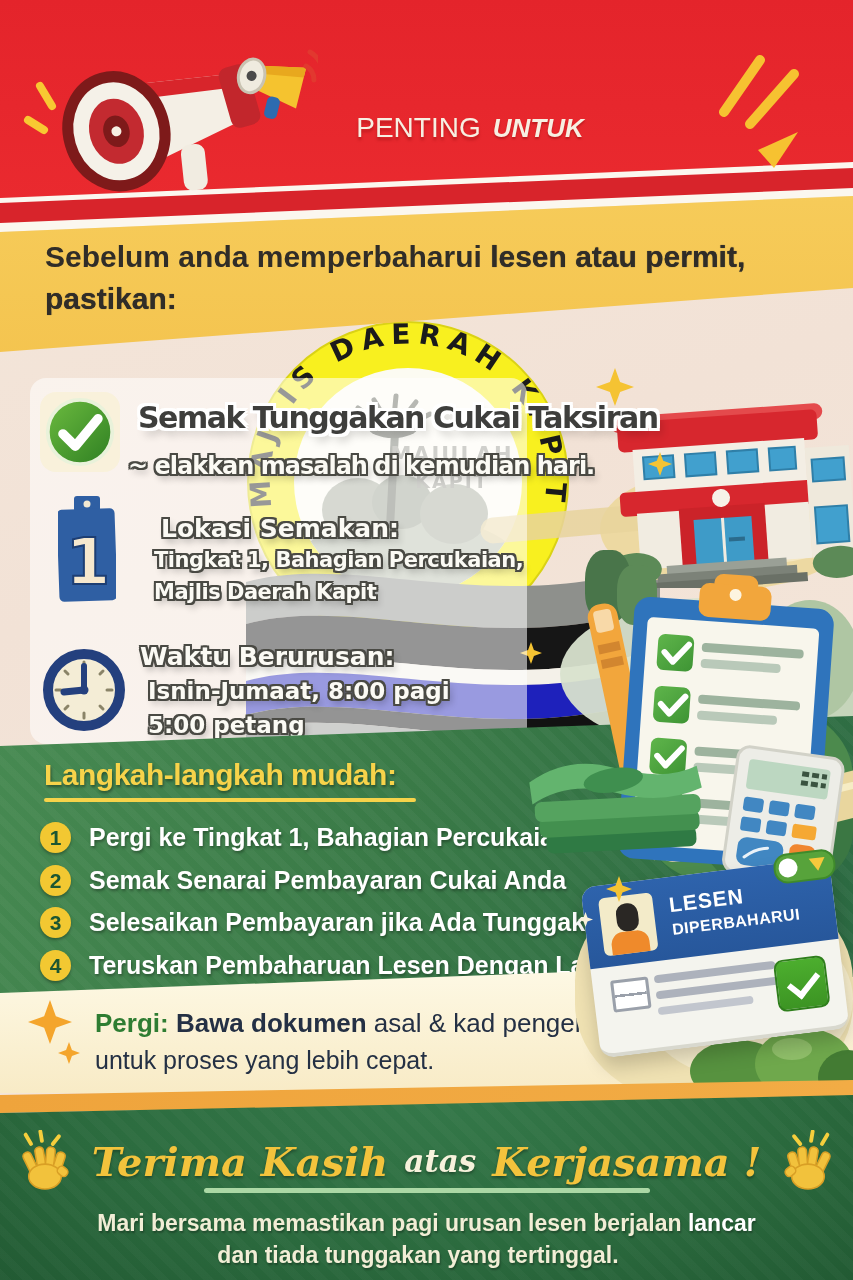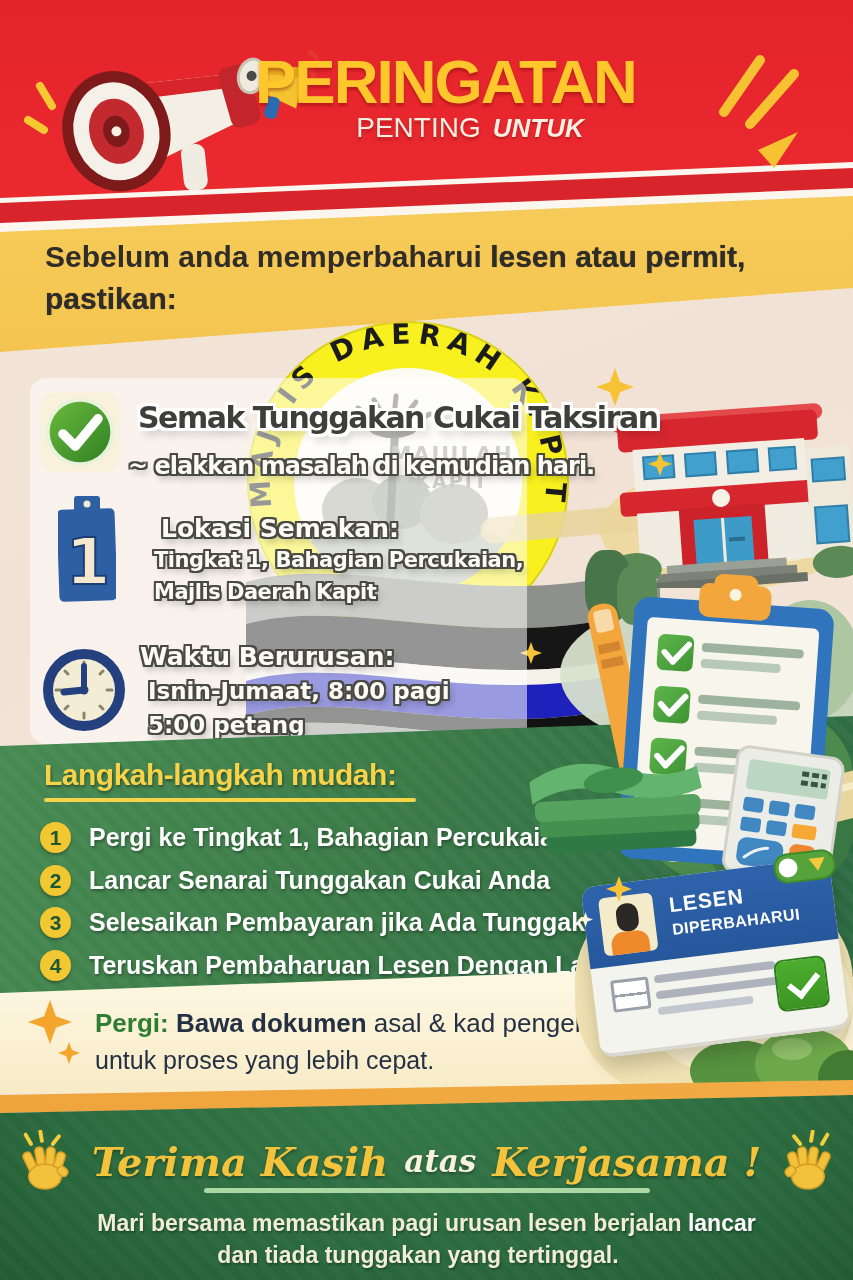--- a/index.html
+++ b/index.html
@@ -170,21 +170,21 @@
   </div>
   <div class="abs" style="left:44px;top:758px;font-size:30px;font-weight:bold;color:#F7D34A;letter-spacing:-.5px;z-index:6;text-shadow:1px 2px 3px rgba(0,0,0,.4)">Langkah-langkah mudah:</div>
   <div class="abs" style="left:44px;top:798px;width:372px;height:4px;background:#F7D34A;border-radius:2px;z-index:6"></div>
 
   <div class="step-row" style="top:822px;z-index:6">
     <div class="step-num">1</div>
     <div class="step-text">Pergi ke Tingkat 1, Bahagian Percukaian</div>
   </div>
   <div class="step-row" style="top:865px;z-index:6">
     <div class="step-num">2</div>
-    <div class="step-text">Lancar Senarai Tunggakan Cukai Anda</div>
+    <div class="step-text">Semak Senarai Pembayaran Cukai Anda</div>
   </div>
   <div class="step-row" style="top:907px;z-index:6">
     <div class="step-num">3</div>
     <div class="step-text">Selesaikan Pembayaran jika Ada Tunggakan</div>
   </div>
   <div class="step-row" style="top:950px;z-index:6">
     <div class="step-num">4</div>
     <div class="step-text">Teruskan Pembaharuan Lesen Dengan Lancar</div>
   </div>
 
@@ -393,21 +393,20 @@
     <g stroke="#E2382F" stroke-width="5" fill="none" stroke-linecap="round">
       <path d="M288,38 a16,16 0 0 1 8,14"></path>
         <path d="M292,24 a26,26 0 0 1 13,25"></path>
     </g>
     <g stroke="#F8C832" stroke-width="8" stroke-linecap="round">
       <line x1="22" y1="58" x2="34" y2="78"></line>
         <line x1="10" y1="92" x2="26" y2="102"></line>
     </g>
   </svg>
 
-  <div class="abs" style="left:255px;top:46px;font-size:62px;font-weight:bold;letter-spacing:-2px;color:#FFC72C;z-index:24;white-space:nowrap;text-shadow:0 3px 3px rgba(110,0,0,.35)">PERINGATAN</div>
   <div class="abs" style="left:235px;top:112px;width:470px;display:flex;justify-content:center;align-items:baseline;gap:12px;z-index:24">
     <span style="font-size:28px;font-weight:normal;color:#F7EFE2;text-shadow:0 3px 3px rgba(110,0,0,.35)">PENTING</span>
     <span style="font-size:26px;font-weight:bold;font-style:italic;color:#F7EFE2;text-shadow:0 2px 2px rgba(110,0,0,.35)">UNTUK</span>
   </div>
   <svg class="abs" style="left:700px;top:50px;z-index:24" width="115" height="150" viewBox="0 0 115 150">
     <g stroke="#F6C231" stroke-width="10" stroke-linecap="round">
       <line x1="24" y1="62" x2="60" y2="10"></line>
       <line x1="50" y1="74" x2="94" y2="24"></line>
     </g>
     <polygon points="58,100 98,82 74,118" fill="#F6C231"></polygon>

